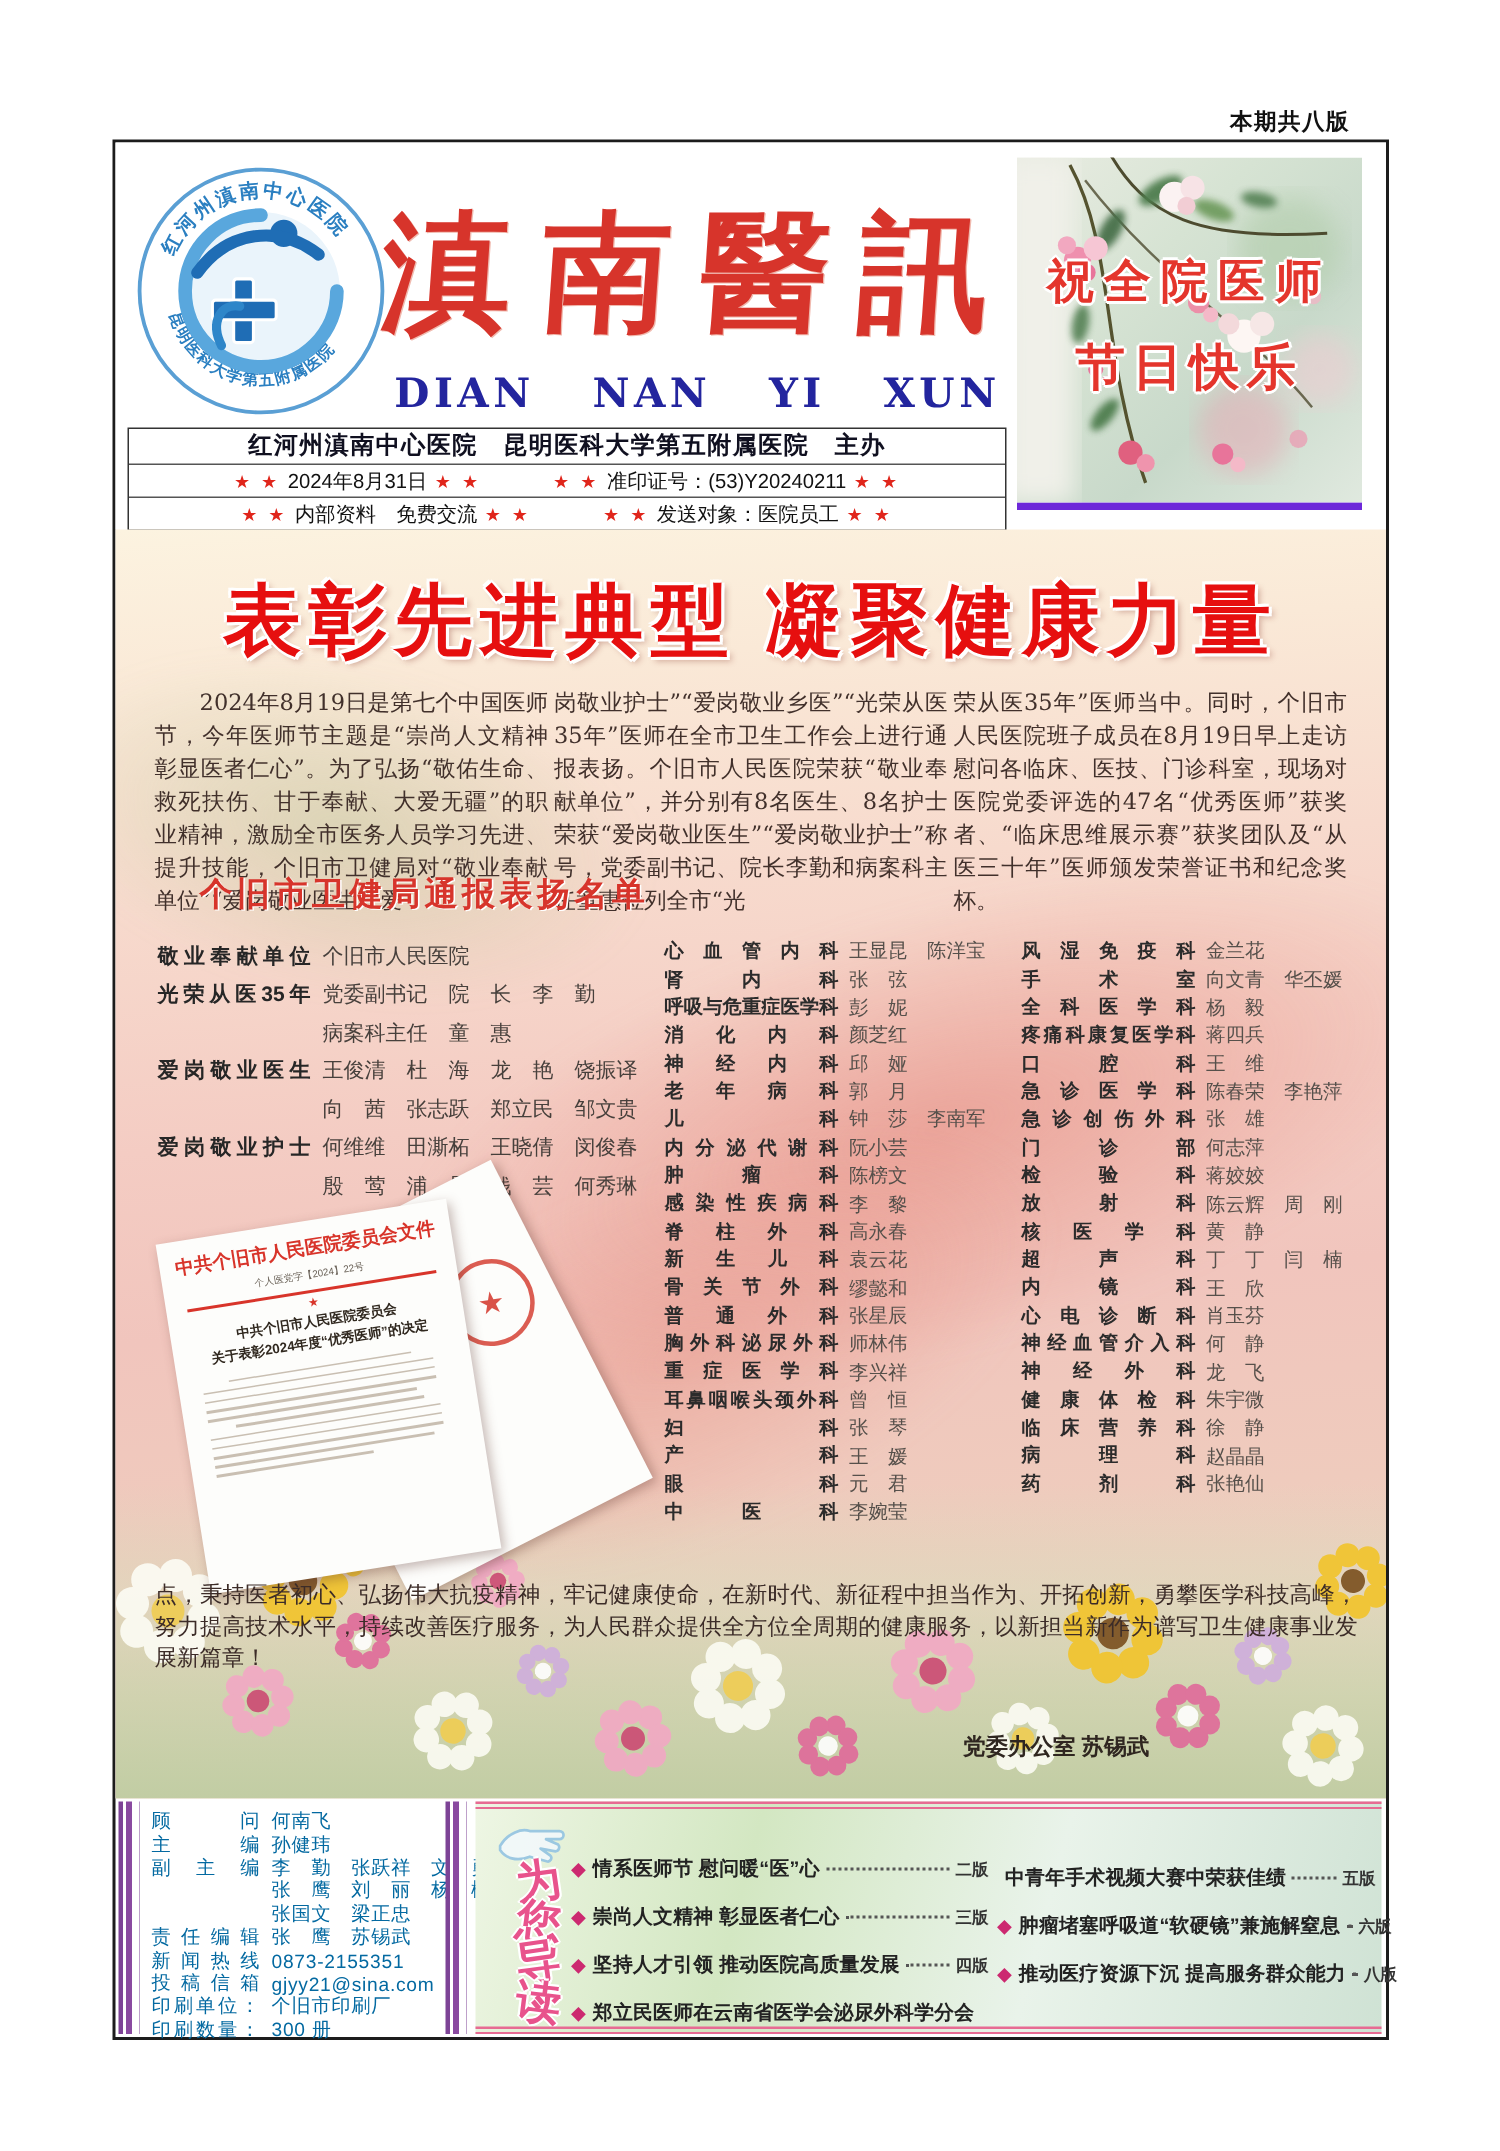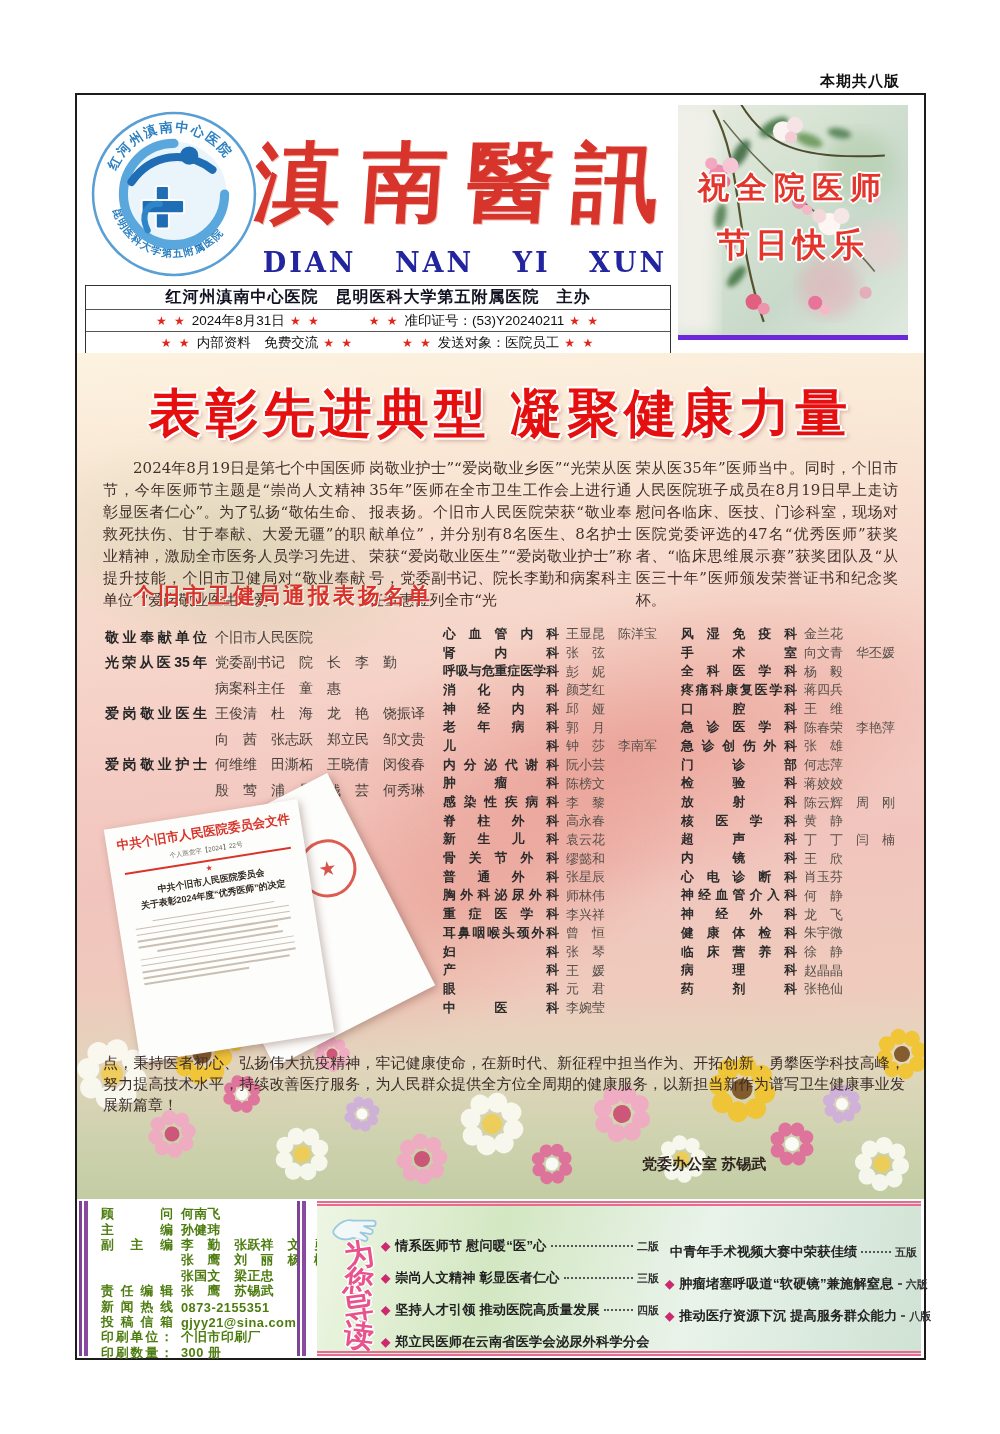--- a/index.html
+++ b/index.html
@@ -98,21 +98,21 @@
   .fl.w{background:#f0cd52;box-shadow:0 -11px 0 #fcfcf4,0 11px 0 #fcfcf4,-11px 0 0 #fcfcf4,11px 0 0 #fcfcf4,-8px -8px 0 #fcfcf4,8px 8px 0 #fcfcf4,-8px 8px 0 #fcfcf4,8px -8px 0 #fcfcf4;}
   .fl.p{background:#cc4a73;box-shadow:0 -11px 0 #f2a8c4,0 11px 0 #f2a8c4,-11px 0 0 #f2a8c4,11px 0 0 #f2a8c4,-8px -8px 0 #f2a8c4,8px 8px 0 #f2a8c4,-8px 8px 0 #f2a8c4,8px -8px 0 #f2a8c4;}
   .fl.d{background:#fff;box-shadow:0 -11px 0 #e06a9a,0 11px 0 #e06a9a,-11px 0 0 #e06a9a,11px 0 0 #e06a9a,-8px -8px 0 #e06a9a,8px 8px 0 #e06a9a,-8px 8px 0 #e06a9a,8px -8px 0 #e06a9a;}
   .fl.y{background:#7a4f1e;box-shadow:0 -11px 0 #f2c42a,0 11px 0 #f2c42a,-11px 0 0 #f2c42a,11px 0 0 #f2c42a,-8px -8px 0 #f2c42a,8px 8px 0 #f2c42a,-8px 8px 0 #f2c42a,8px -8px 0 #f2c42a;}
   .fl.v{background:#fff;box-shadow:0 -11px 0 #cfaedd,0 11px 0 #cfaedd,-11px 0 0 #cfaedd,11px 0 0 #cfaedd,-8px -8px 0 #cfaedd,8px 8px 0 #cfaedd,-8px 8px 0 #cfaedd,8px -8px 0 #cfaedd;}
 
   
   .colophon{position:absolute;left:2px;top:1106px;width:232px;height:155px;background:#fff;box-sizing:border-box;padding:6px 20px 4px 22px;}
   .pbar{position:absolute;top:0;bottom:0;width:14px;background:repeating-linear-gradient(90deg,#7d4396 0 3px,#fff 3px 5px,#8a4aa0 5px 9px,#fff 9px 14px);}
   .pbar.left{left:0;} .pbar.right{right:0;}
-  .colo-row{display:flex;height:15.4px;align-items:center;font-size:12.8px;font-weight:bold;color:#4d7c0f;white-space:nowrap;}
+  .colo-row{display:flex;height:15.4px;align-items:center;font-size:12.8px;font-weight:normal;color:#0369a1;white-space:nowrap;}
   .colo-label{display:inline-block;width:72px;text-align:justify;text-align-last:justify;flex:none;margin-right:8px;}
   .colo-value{letter-spacing:.5px;}
 
   .guide{position:absolute;left:240px;top:1106px;width:604px;height:155px;box-sizing:border-box;
     background:linear-gradient(105deg,#eef6e4 0%,#d3e7c2 30%,#e9f3ea 62%,#cfe2d4 100%);}
   .guide::before,.guide::after{content:"";position:absolute;left:0;right:0;height:5px;
     background:repeating-linear-gradient(180deg,#e76b93 0 1.6px,rgba(0,0,0,0) 1.6px 3.4px,#e76b93 3.4px 5px);}
   .guide::before{top:0;} .guide::after{bottom:0;}
   .hand-icon{position:absolute;left:10px;top:8px;width:56px;height:36px;opacity:.85;}
   .guide-title{position:absolute;left:20px;top:40px;width:44px;display:flex;flex-direction:column;align-items:center;}

